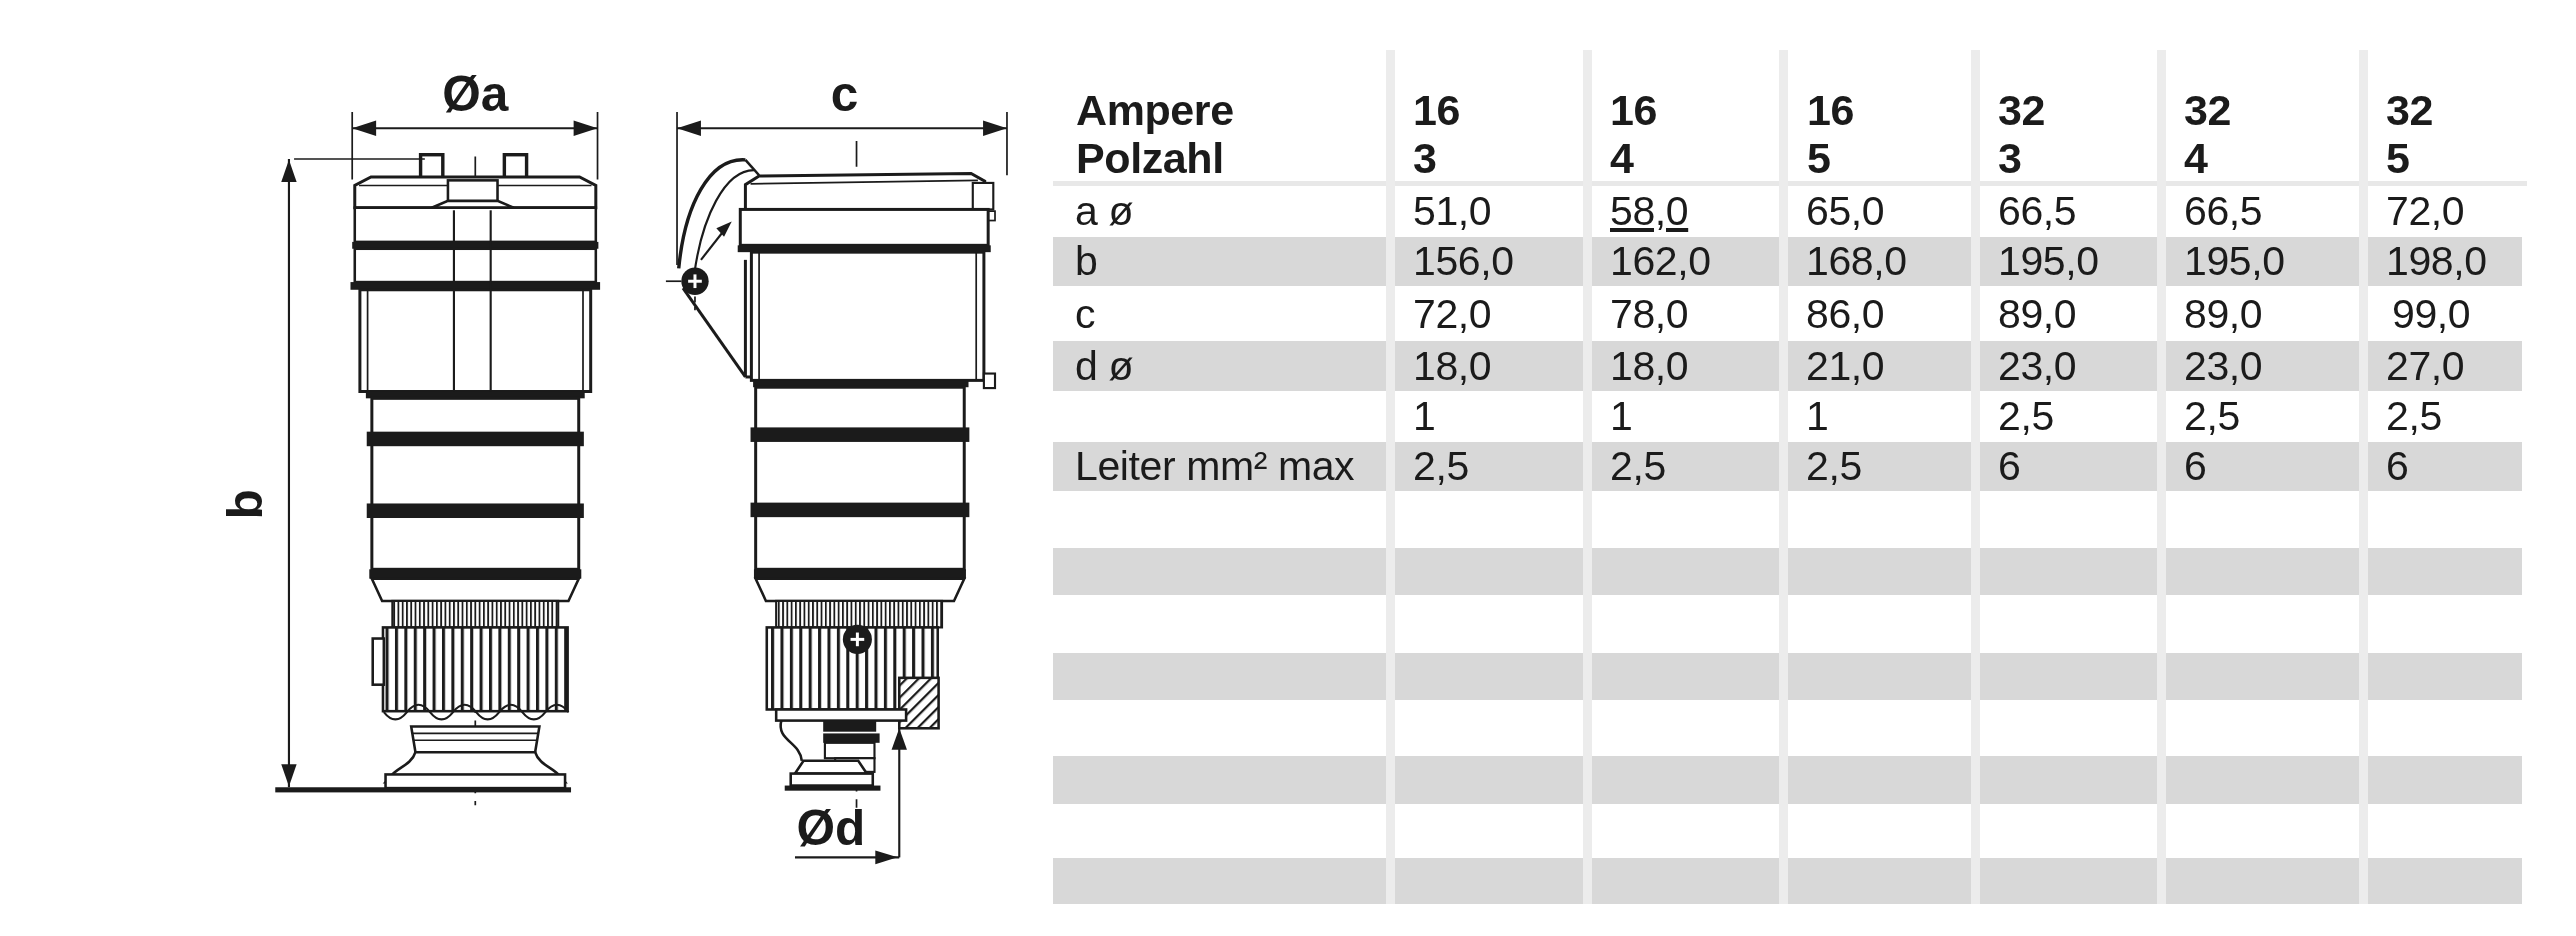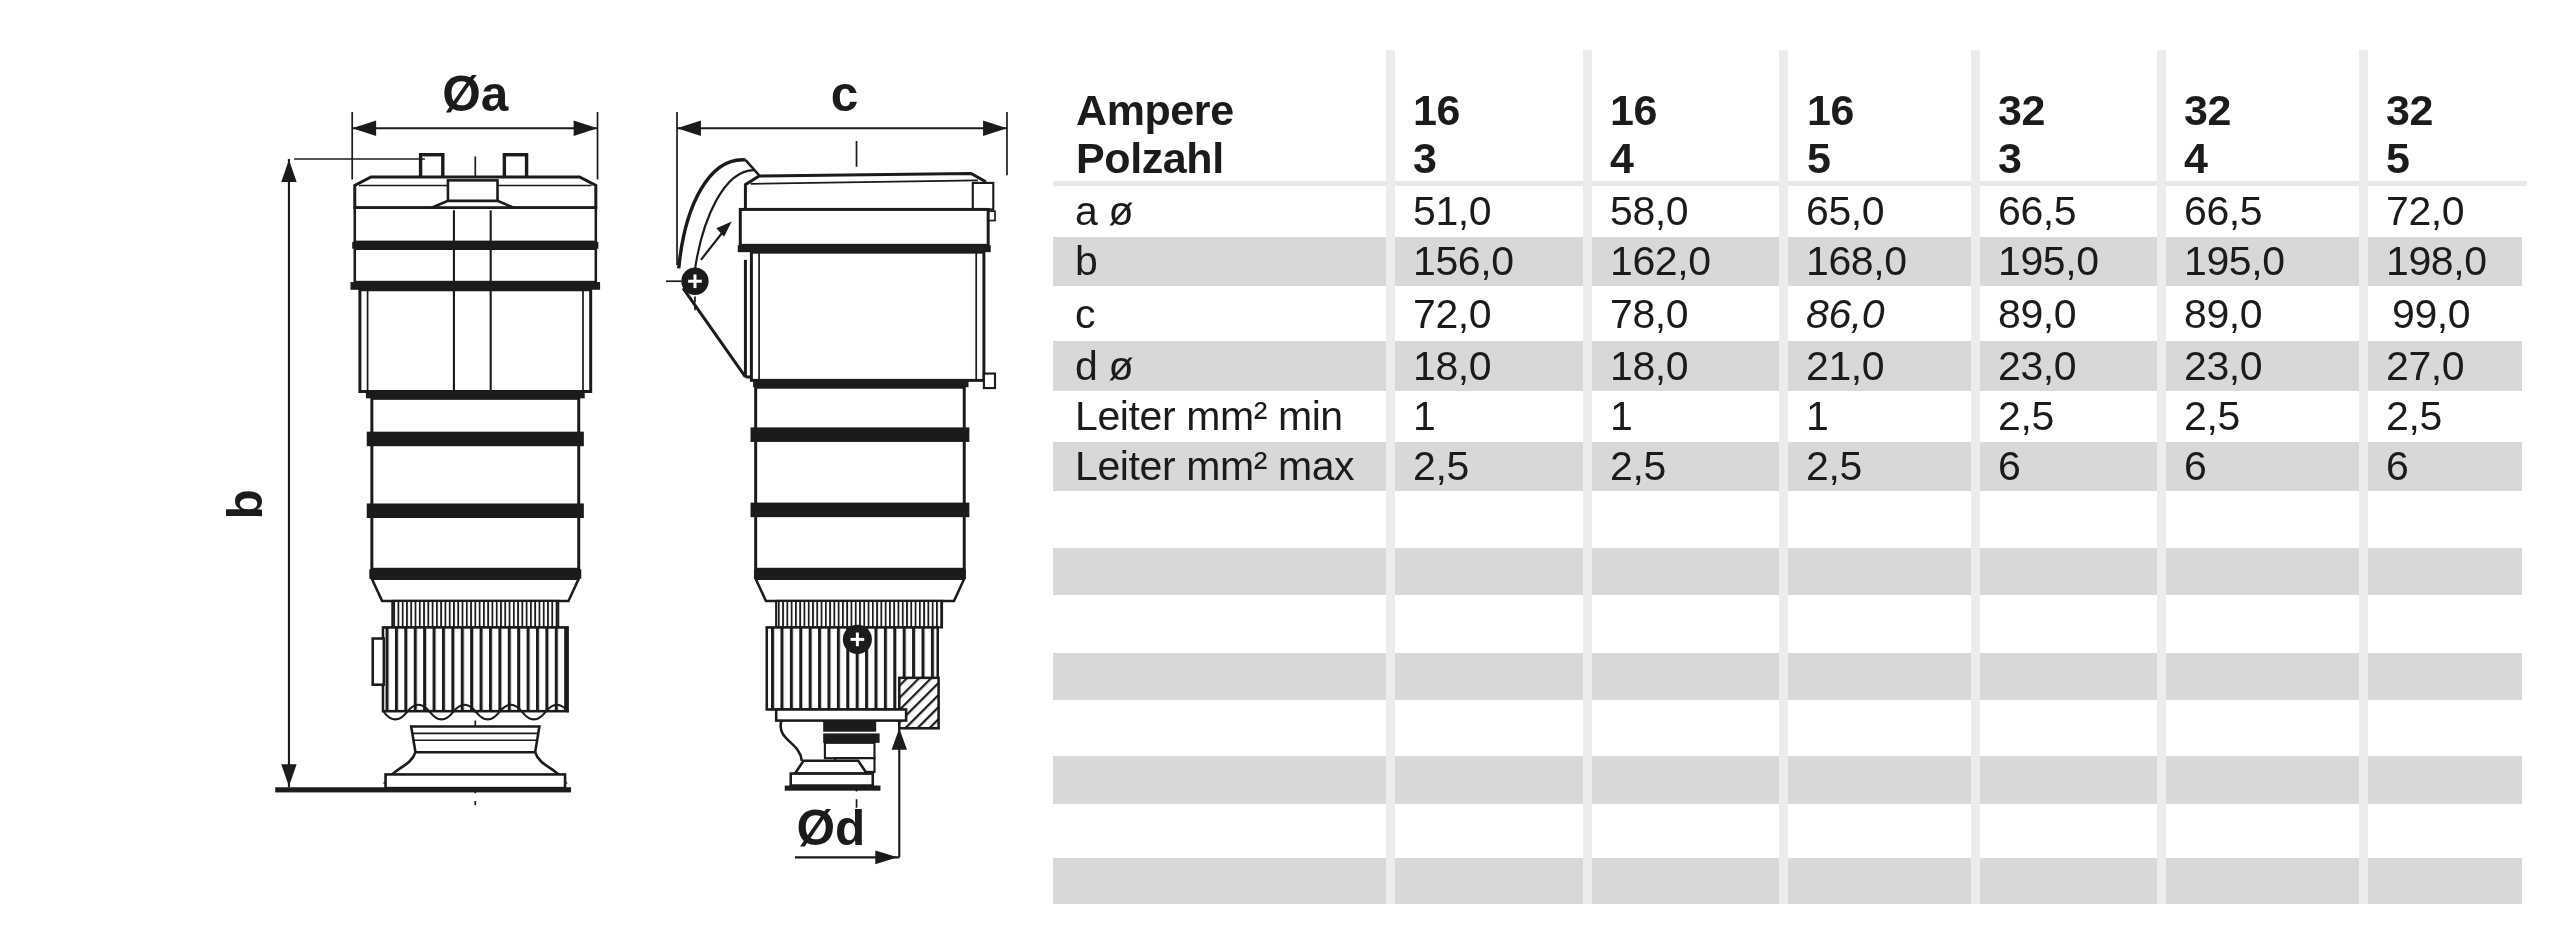--- a/index.html
+++ b/index.html
@@ -194,21 +194,21 @@
       <div class="hcell" style="left: 2184px; top: 122px;">4</div>
       <div class="hcell" style="left: 2386px; top: 74px;">32</div>
       <div class="hcell" style="left: 2386px; top: 122px;">5</div>
       <div class="trow" style="top: 174px; height: 50px;">
         <div class="cellwrap" style="left: 22px;">
           <span class="tcell">a ø</span>
         </div>
         <div class="cellwrap" style="left: 360px;">
           <span class="tcell">51,0</span>
         </div>
-        <div class="cellwrap" style="left: 557px;">
+        <div class="cellwrap" style="left: 557px; text-decoration: underline;">
           <span class="tcell">58,0</span>
         </div>
         <div class="cellwrap" style="left: 753px;">
           <span class="tcell">65,0</span>
         </div>
         <div class="cellwrap" style="left: 945px;">
           <span class="tcell">66,5</span>
         </div>
         <div class="cellwrap" style="left: 1131px;">
           <span class="tcell">66,5</span>
@@ -243,21 +243,21 @@
       <div class="trow" style="top: 274px; height: 56px;">
         <div class="cellwrap" style="left: 22px;">
           <span class="tcell">c</span>
         </div>
         <div class="cellwrap" style="left: 360px;">
           <span class="tcell">72,0</span>
         </div>
         <div class="cellwrap" style="left: 557px;">
           <span class="tcell">78,0</span>
         </div>
-        <div class="cellwrap" style="left: 753px; font-style: italic;">
+        <div class="cellwrap" style="left: 753px;">
           <span class="tcell">86,0</span>
         </div>
         <div class="cellwrap" style="left: 945px;">
           <span class="tcell">89,0</span>
         </div>
         <div class="cellwrap" style="left: 1131px;">
           <span class="tcell">89,0</span>
         </div>
         <div class="cellwrap" style="left: 1333px; margin-left: 6px;">
           <span class="tcell">99,0</span>
@@ -280,23 +280,20 @@
           <span class="tcell">23,0</span>
         </div>
         <div class="cellwrap" style="left: 1131px;">
           <span class="tcell">23,0</span>
         </div>
         <div class="cellwrap" style="left: 1333px; justify-content: center;">
           <span class="tcell">27,0</span>
         </div>
       </div>
       <div class="trow" style="top: 379px; height: 51px;">
-        <div class="cellwrap" style="left: 22px;">
-          <span class="tcell">Leiter mm² min</span>
-        </div>
         <div class="cellwrap" style="left: 360px;">
           <span class="tcell">1</span>
         </div>
         <div class="cellwrap" style="left: 557px;">
           <span class="tcell">1</span>
         </div>
         <div class="cellwrap" style="left: 753px;">
           <span class="tcell">1</span>
         </div>
         <div class="cellwrap" style="left: 945px;">

